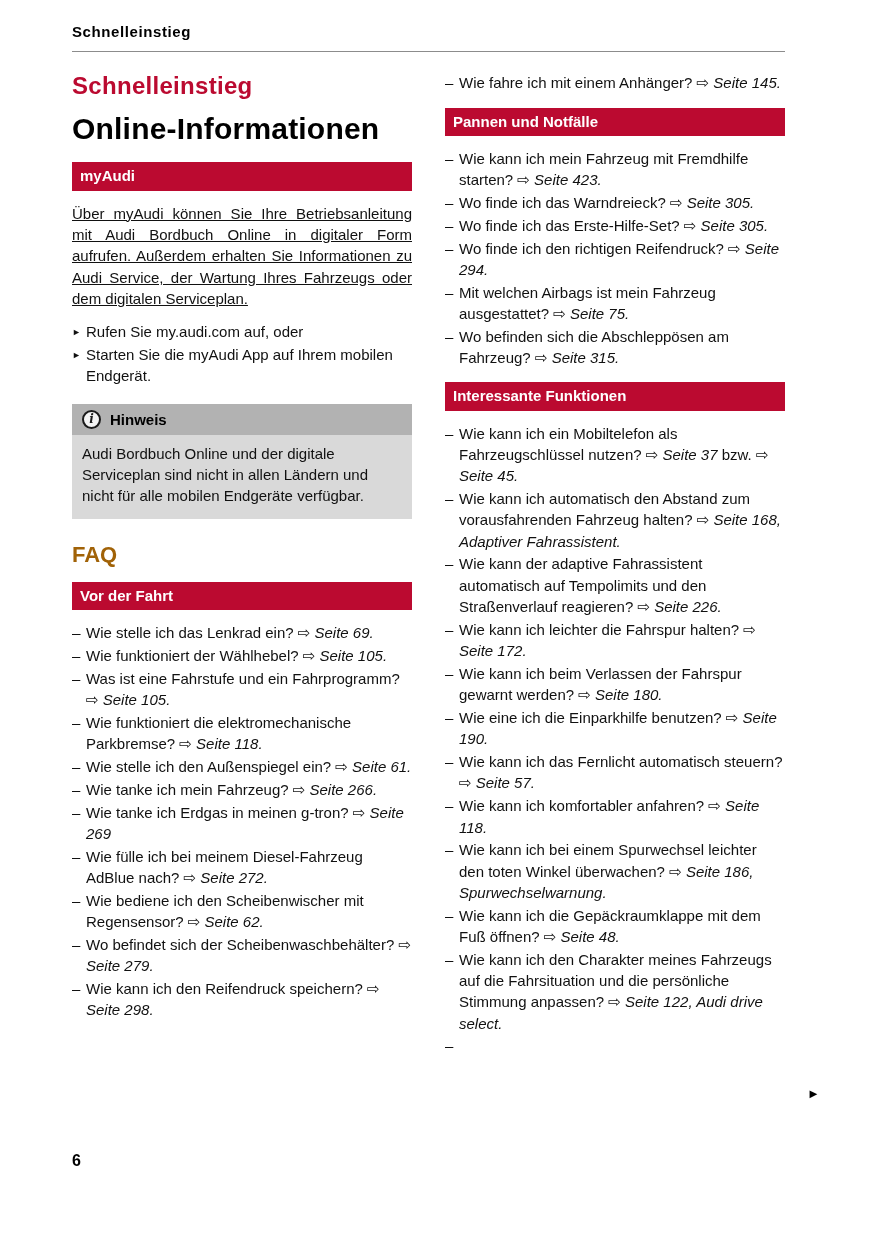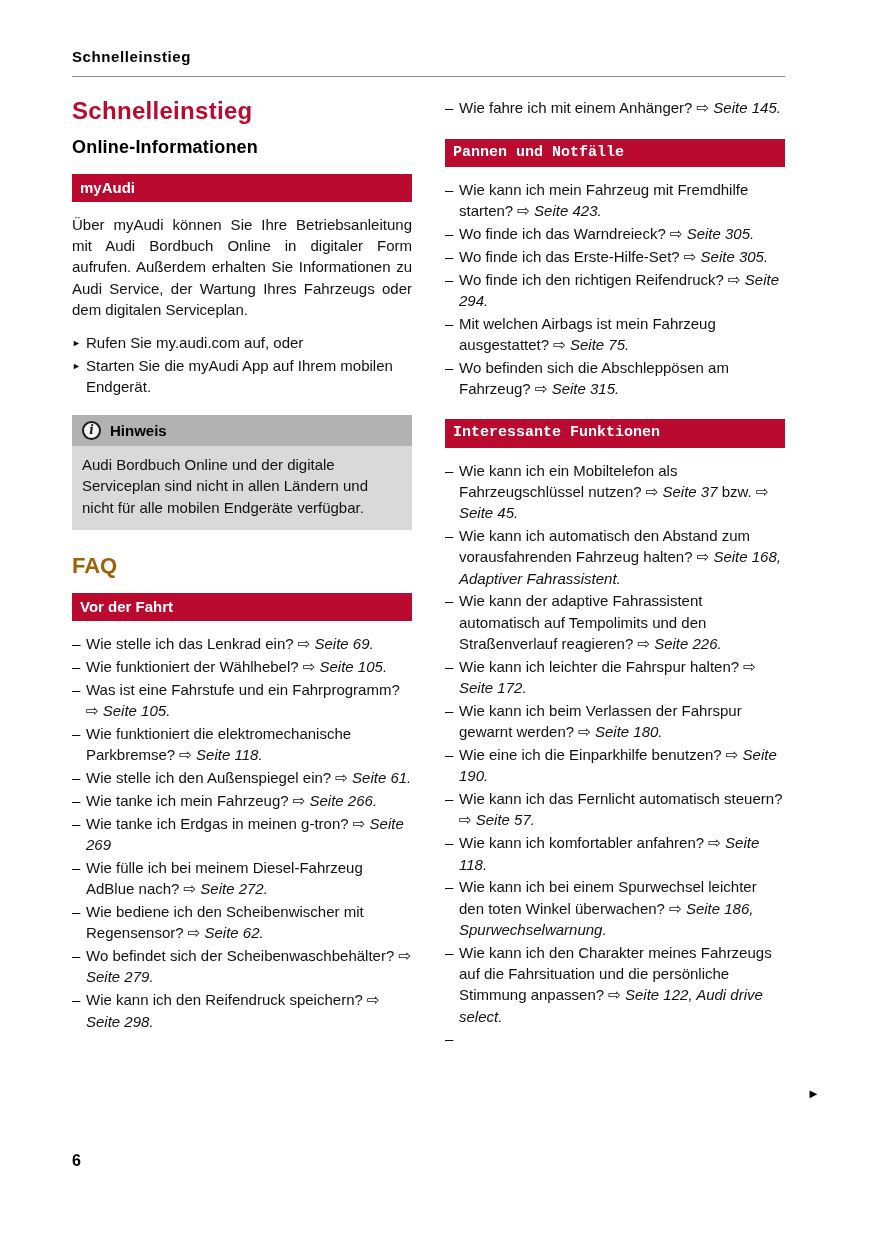--- a/index.html
+++ b/index.html
@@ -8,50 +8,50 @@
   .page {
     position:relative;
     width:875px; height:1241px;
     background:#fff;
     color:#111;
     font-family:"Liberation Sans","DejaVu Sans",sans-serif;
     font-size:15px;
     line-height:1.42;
     overflow:hidden;
   }
-  .content { padding:46px 0 0 72px; width:875px; }
+  .content { padding:21px 0 0 72px; width:875px; }
   .running-header {
     font-size:15px; font-weight:bold; letter-spacing:0.6px; color:#000;
   }
   .rule {
     width:713px; border-bottom:1px solid #8c8c8c; margin-top:9px;
   }
   .columns { display:flex; gap:33px; margin-top:20px; }
   .col { width:340px; flex:none; }
 
   h1.chapter {
     color:var(--accent-red,#bb0a30);
     font-size:24px; font-weight:bold; line-height:1.15;
     letter-spacing:0.3px; margin-bottom:12px;
   }
   h2.section {
-    font-size:18px; font-weight:bold; line-height:1.15;
+    font-size:30px; font-weight:bold; line-height:1.15;
     letter-spacing:0.2px; margin-bottom:16px; color:#000;
   }
   h2.faq-h {
     font-size:22px; font-weight:bold; margin:2px 0 12px; color:#a16207;
   }
   .banner {
     background:var(--accent-red,#bb0a30);
     color:#fff; font-weight:bold; font-size:15px;
     padding:3px 8px 4px 8px; margin-bottom:12px;
   }
-  .banner.banner-gap { margin-top:20px;font-family:Liberation Mono, monospace; }
+  .banner.banner-gap { margin-top:14px; }
 
-  p.para { text-align:justify; margin-bottom:12px; color:#111; }
+  p.para { text-align:justify; margin-bottom:12px; color:#111;text-decoration:underline; }
 
   .list { margin-bottom:2px; }
   .li { position:relative; padding-left:14px; margin-bottom:1.5px; }
   .li-marker { position:absolute; left:0; top:0; }
   .arrow-list { margin:2px 0 4px; }
   .arrow-list .li-marker { font-size:9px; top:5px; }
   .ital { font-style:italic; }
 
   .note { margin:17px 0 20px; }
   .note-header {
@@ -158,21 +158,21 @@
         <div class="list dash-list">
             <div class="li"><span class="li-marker">–</span><span class="li-text"><span>Wie kann ich ein Mobiltelefon als Fahrzeugschlüssel nutzen? ⇨ </span><span class="ital">Seite 37</span><span> bzw. ⇨ </span><span class="ital">Seite 45.</span></span></div>
             <div class="li"><span class="li-marker">–</span><span class="li-text"><span>Wie kann ich automatisch den Abstand zum vorausfahrenden Fahrzeug halten? ⇨ </span><span class="ital">Seite 168, Adaptiver Fahrassistent.</span></span></div>
             <div class="li"><span class="li-marker">–</span><span class="li-text"><span>Wie kann der adaptive Fahrassistent automatisch auf Tempolimits und den Straßenverlauf reagieren? ⇨ </span><span class="ital">Seite 226.</span></span></div>
             <div class="li"><span class="li-marker">–</span><span class="li-text"><span>Wie kann ich leichter die Fahrspur halten? ⇨ </span><span class="ital">Seite 172.</span></span></div>
             <div class="li"><span class="li-marker">–</span><span class="li-text"><span>Wie kann ich beim Verlassen der Fahrspur gewarnt werden? ⇨ </span><span class="ital">Seite 180.</span></span></div>
             <div class="li"><span class="li-marker">–</span><span class="li-text"><span>Wie eine ich die Einparkhilfe benutzen? ⇨ </span><span class="ital">Seite 190.</span></span></div>
             <div class="li"><span class="li-marker">–</span><span class="li-text"><span>Wie kann ich das Fernlicht automatisch steuern? ⇨ </span><span class="ital">Seite 57.</span></span></div>
             <div class="li"><span class="li-marker">–</span><span class="li-text"><span>Wie kann ich komfortabler anfahren? ⇨ </span><span class="ital">Seite 118.</span></span></div>
             <div class="li"><span class="li-marker">–</span><span class="li-text"><span>Wie kann ich bei einem Spurwechsel leichter den toten Winkel überwachen? ⇨ </span><span class="ital">Seite 186, Spurwechselwarnung.</span></span></div>
-            <div class="li"><span class="li-marker">–</span></div>
+            <div class="li"><span class="li-marker">–</span><span class="li-text"><span>Wie kann ich die Gepäckraumklappe mit dem Fuß öffnen? ⇨ </span><span class="ital">Seite 48.</span></span></div>
             <div class="li"><span class="li-marker">–</span><span class="li-text"><span>Wie kann ich den Charakter meines Fahrzeugs auf die Fahrsituation und die persönliche Stimmung anpassen? ⇨ </span><span class="ital">Seite 122, Audi drive select.</span></span></div>
             <div class="li"><span class="li-marker">–</span></div>
           </div>
       </div>
 
     </div>
   </div>
 
   <div class="continuation">►</div>
   <span class="page-num">6</span>

